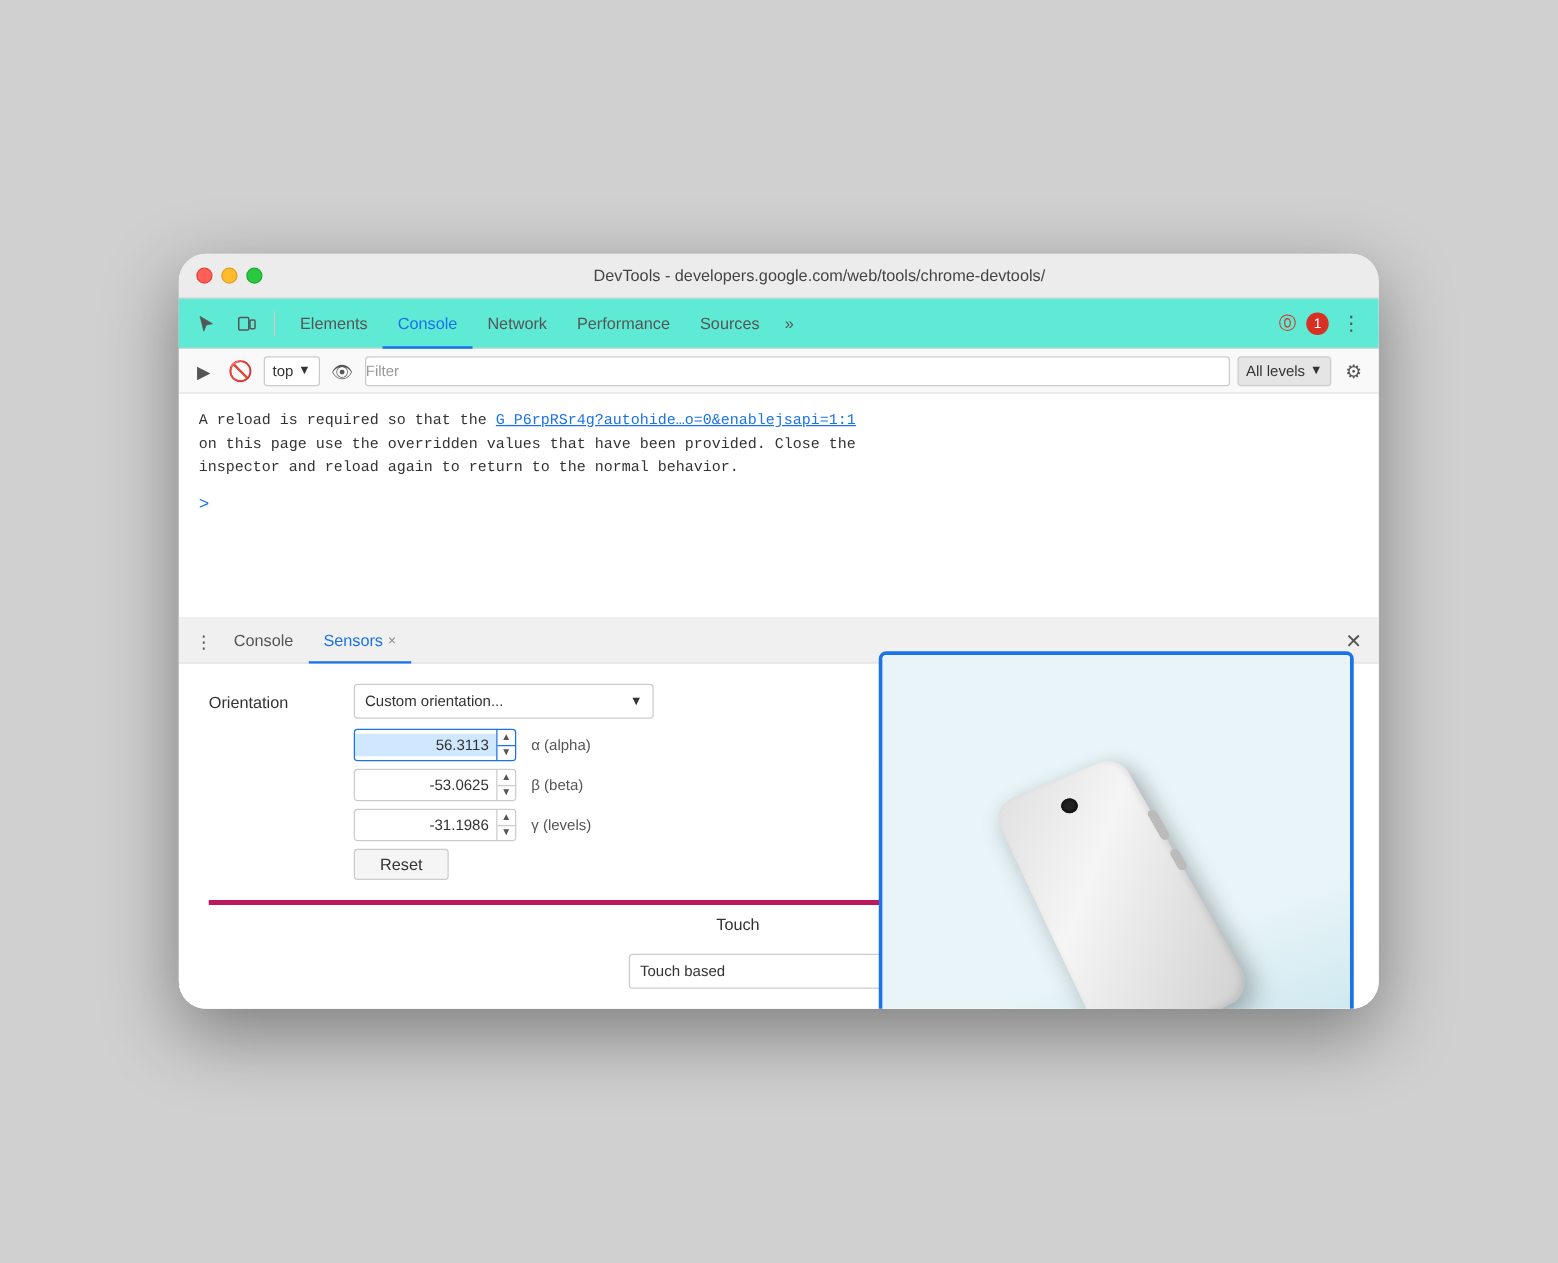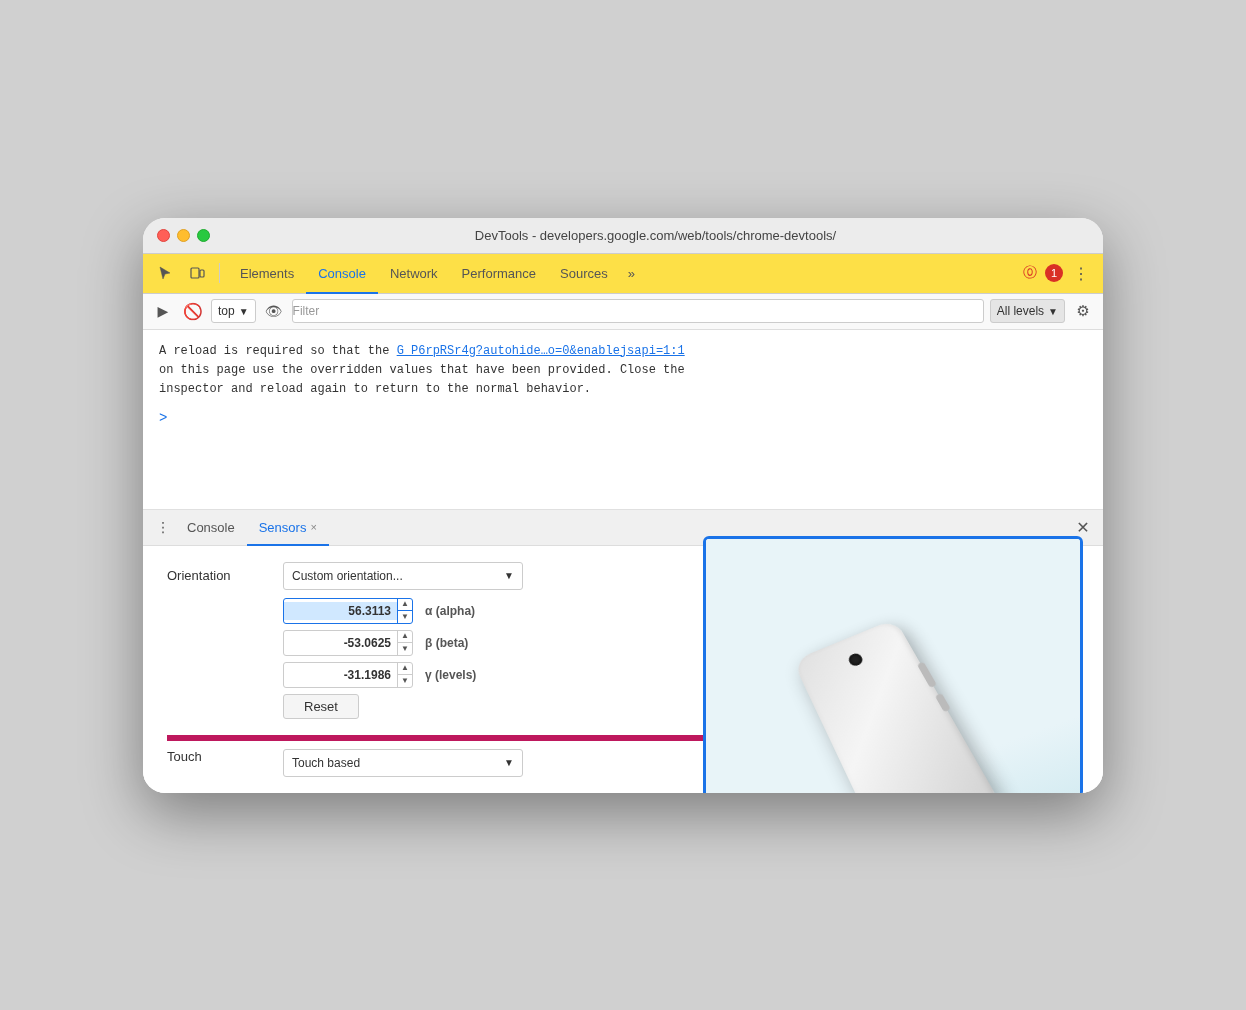--- a/index.html
+++ b/index.html
@@ -41,21 +41,21 @@
     .tl-maximize { background: #28c940; border: 1px solid #1faa2f; }
     .title-text {
       flex: 1;
       text-align: center;
       font-size: 13px;
       color: #444;
     }
 
     
     .devtools-toolbar {
-      background: #fde047;
+      background: #5eead4;
       border-bottom: 1px solid #ccc;
       display: flex;
       align-items: center;
       padding: 0 8px;
       height: 40px;
       gap: 4px;
     }
     .toolbar-icon-btn {
       width: 28px;
       height: 28px;
@@ -309,21 +309,20 @@
       font-size: 12px;
       color: #333;
       gap: 8px;
       cursor: pointer;
       height: 28px;
       width: 240px;
     }
     .sensor-values {
       margin-left: 116px;
       margin-bottom: 0;
-      font-weight: bold;
     }
     .value-row {
       display: flex;
       align-items: center;
       margin-bottom: 6px;
       gap: 12px;
     }
     .value-input-wrap {
       width: 130px;
       display: flex;
@@ -442,24 +441,26 @@
       height: 20px;
       background: #bbb;
       border-radius: 4px;
       position: absolute;
       right: -4px;
       top: 100px;
     }
 
     .touch-row {
       display: flex;
+      align-items: center;
       margin-top: 8px;
       gap: 16px;
       padding-top: 8px;
-      border-top: 6px solid #be185d;
+      border-top: 4px solid #be185d;
+      flex-direction: column;
     }
   </style>
 </head>
 <body>
 
 <div class="window">
 
   <div class="title-bar">
     <div class="traffic-lights">
       <div class="traffic-light tl-close"></div>

